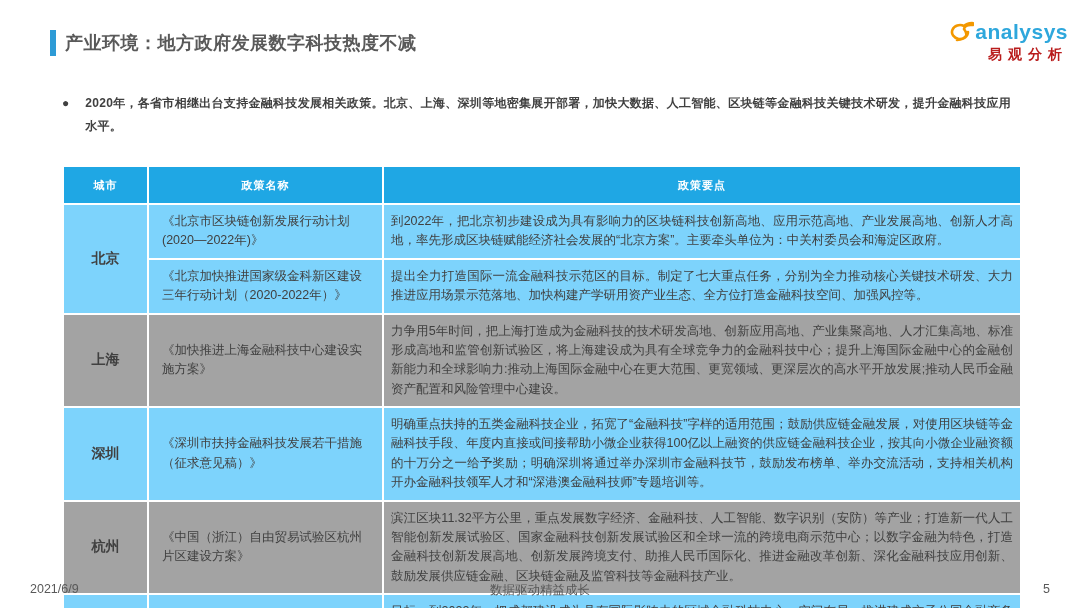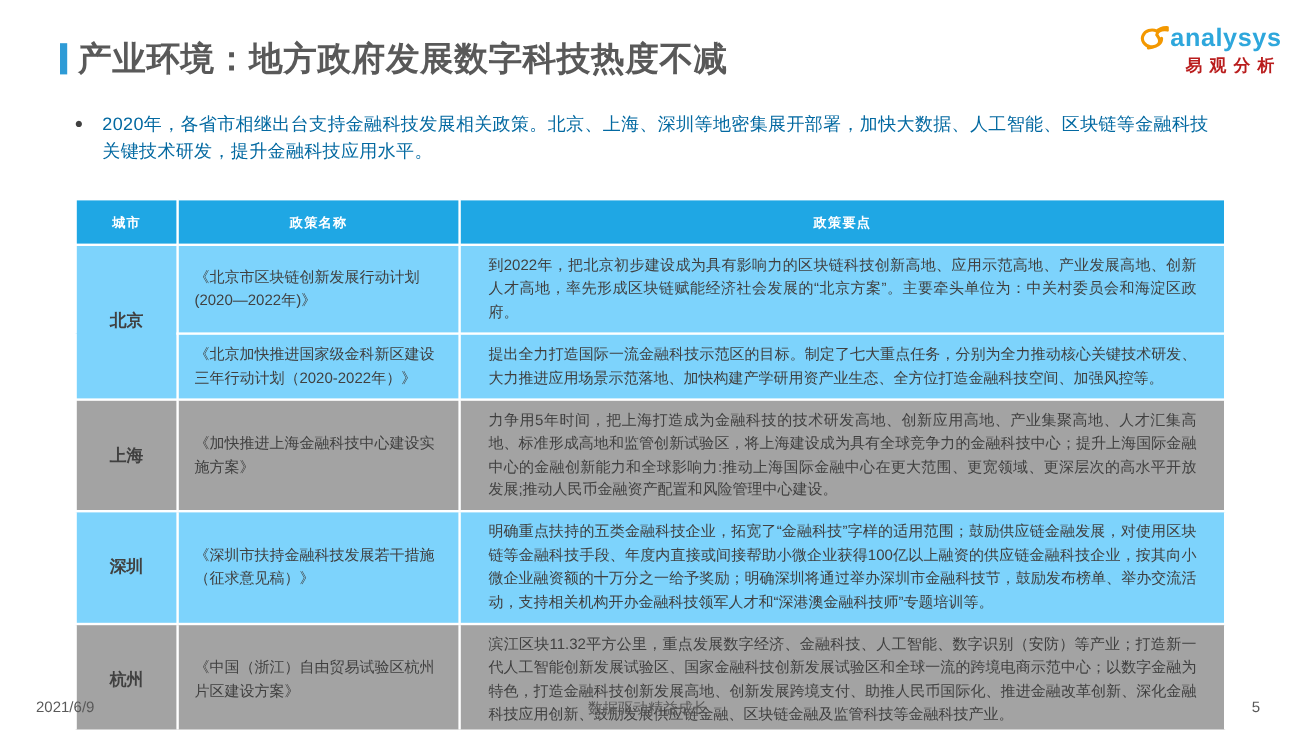--- a/index.html
+++ b/index.html
@@ -9,50 +9,50 @@
     background: #ffffff;
     color: #595959;
     position: relative;
     overflow: hidden;
   }
   .slide { position: absolute; inset: 0; }
 
   
   .title-row { position: absolute; top: 30px; left: 50px; display: flex; align-items: center; }
   .title-bar { width: 6px; height: 26px; background: #2e9bd6; margin-right: 9px; }
-  .page-title { font-size: 28px; font-weight: bold; color: #595959; letter-spacing: 0.5px; }
+  .page-title { font-size: 18px; font-weight: bold; color: #595959; letter-spacing: 0.5px; }
 
   .logo { position: absolute; top: 18px; right: 12px; text-align: center; line-height: 1; }
   .logo-top { display: flex; align-items: flex-end; justify-content: flex-end; }
   .logo-swirl { width: 26px; height: 24px; display: inline-block; margin-right: 1px; }
   .logo-en { color: #2ea7dc; font-size: 21px; font-weight: bold; letter-spacing: 0.5px; }
   .logo-cn { color: #b91c1c; font-size: 14px; font-weight: bold; letter-spacing: 6px; margin-top: 5px; padding-left: 14px; text-align: right; }
 
   
   .bullet-row { position: absolute; top: 92px; left: 62px; width: 958px; display: flex; }
   .bullet-dot { font-size: 12px; color: #404040; margin-right: 16px; line-height: 23px; }
-  .bullet-text { font-size: 15px; color: #0369a1; line-height: 23px; letter-spacing: 0.3px; }
+  .bullet-text { font-size: 12px; color: #404040; line-height: 23px; letter-spacing: 0.3px; font-weight: bold; }
 
   .table-title { position: absolute; top: 137px; left: 0; width: 100%; text-align: center;
                  font-size: 15px; font-weight: bold; color: #4d4d4d; letter-spacing: 0.5px; }
 
   
   .policy-table { position: absolute; top: 165px; left: 62px; width: 958px;
                   border-collapse: collapse; table-layout: fixed; }
   .policy-table th, .policy-table td { border: 2px solid #ffffff; vertical-align: middle; }
   .policy-table th {
     background: #1fa7e4; color: #ffffff; font-size: 11px; font-weight: bold;
     height: 38px; text-align: center; letter-spacing: 1px;
   }
   .col-city { width: 85px; }
   .col-name { width: 235px; }
   .col-points { width: 638px; }
   td.city-cell { text-align: center; font-size: 14px; font-weight: bold; color: #404040; }
   td.name-cell { font-size: 12.5px; color: #404040; padding: 7px 9px 7px 13px; line-height: 1.55; }
-  td.points-cell { font-size: 12.5px; color: #404040; padding: 7px 23px; line-height: 1.55;
+  td.points-cell { font-size: 12.5px; color: #404040; padding: 7px 7px; line-height: 1.55;
                    text-align: justify; }
   tr.row-light td { background: #7dd3fc; }
   tr.row-dark td  { background: #a3a3a3; }
 
   
   .watermark { position: absolute; top: 300px; left: 560px; width: 190px; height: 190px;
                opacity: 0.14; pointer-events: none; }
   .watermark .arc1 { position: absolute; width: 150px; height: 150px; border: 14px solid #7fc4ea;
                      border-radius: 50%; border-left-color: transparent; border-bottom-color: transparent;
                      transform: rotate(25deg); left: 20px; top: 20px; }

